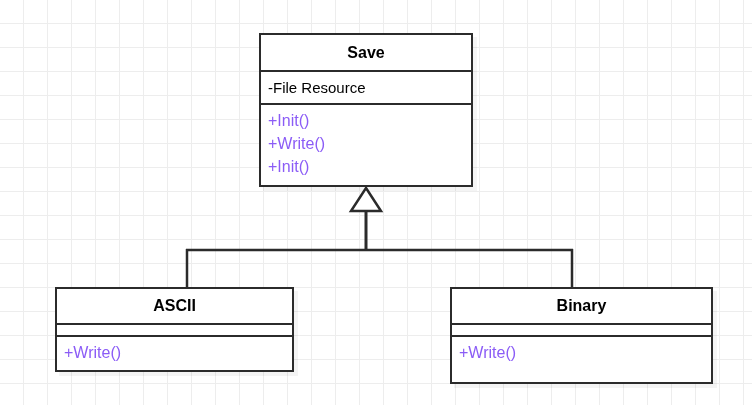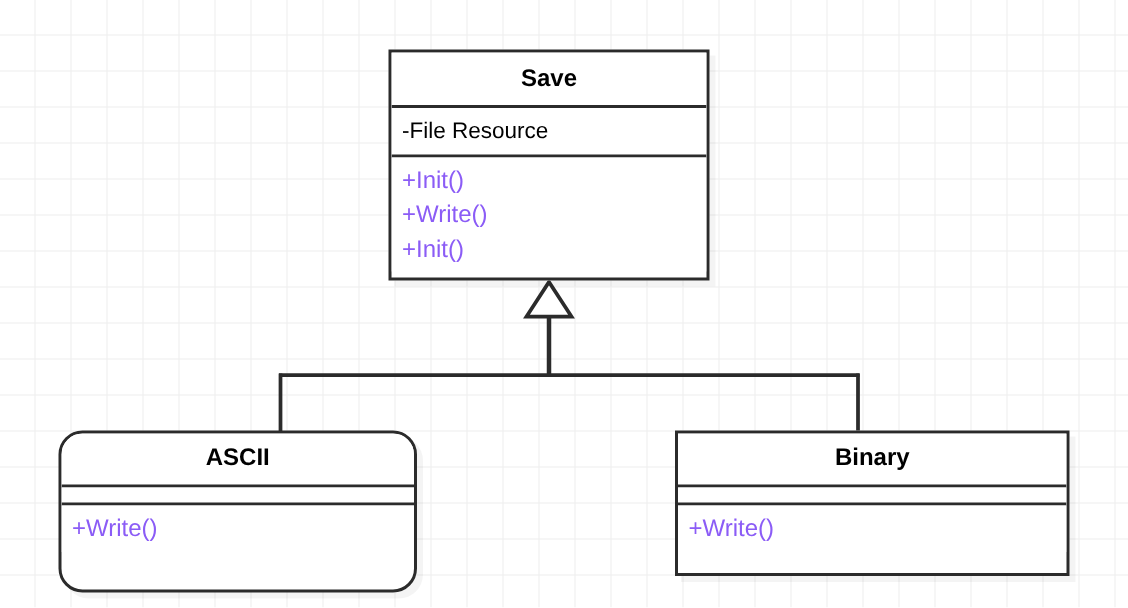--- a/index.html
+++ b/index.html
@@ -97,25 +97,24 @@
     top: 33px;
     width: 214px;
     height: 154px;
   }
   #class-save .uml-title { height: 37px; }
   #class-save .uml-attributes { height: 33px; display: flex; align-items: center; }
   #class-save .uml-methods { height: 76px; }
 
   
   #class-ascii {
-    left: 39px;
+    left: 55px;
     top: 287px;
     width: 239px;
-    height: 108px;
-    border-radius: 16px;
+    height: 85px;
   }
   
   #class-binary {
     left: 450px;
     top: 287px;
     width: 263px;
     height: 97px;
   }
   #class-ascii .uml-title,
   #class-binary .uml-title { height: 36px; }

